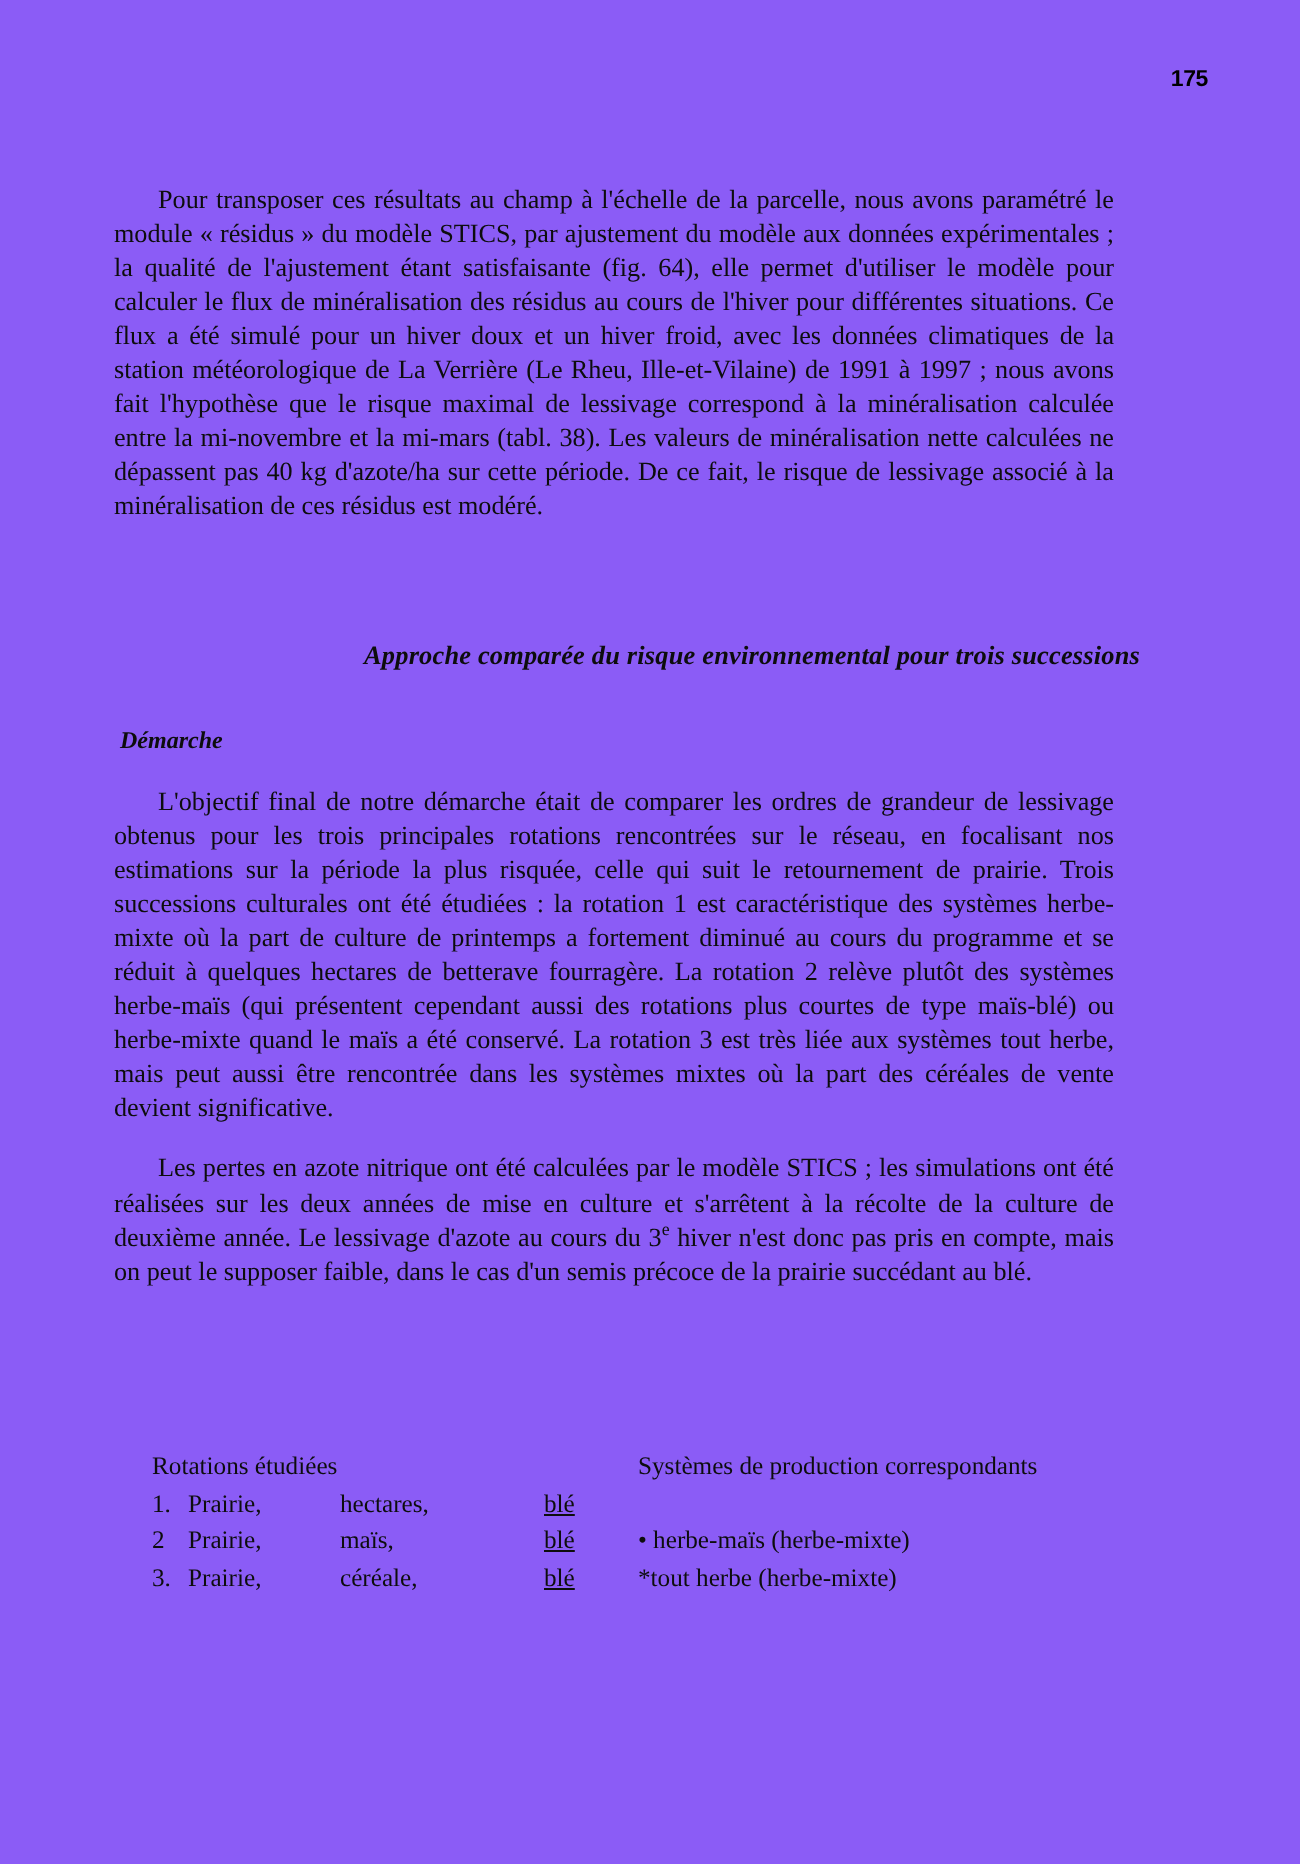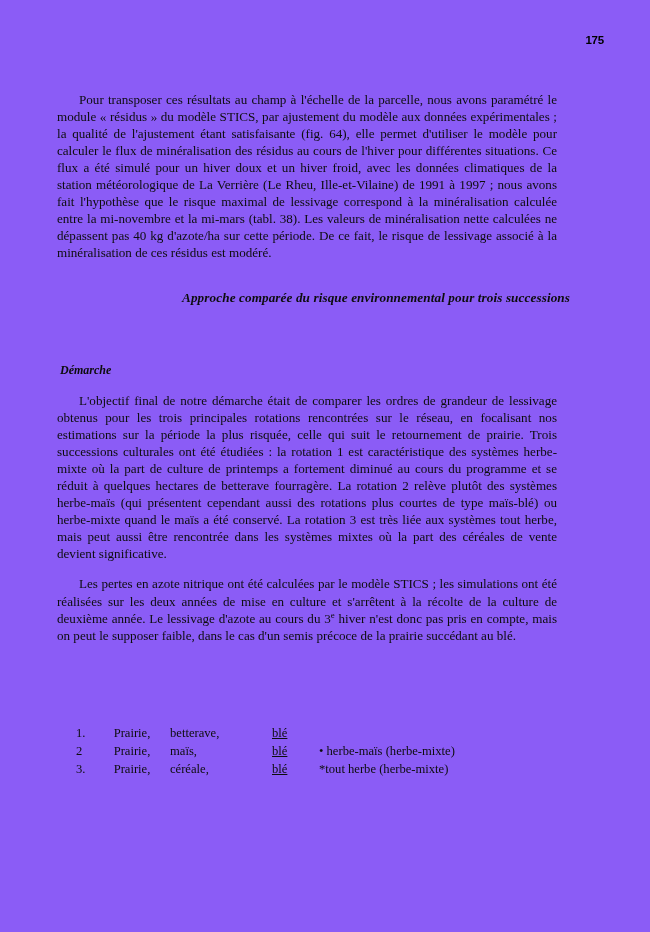--- a/index.html
+++ b/index.html
@@ -60,21 +60,21 @@
     font-style: italic;
     font-weight: bold;
     font-size: 13.2px;
     line-height: 20.5px;
     text-align: right;
     letter-spacing: 0.1px;
   }
   .section-title-wrap {
     position: absolute;
     left: 118px;
-    top: 288px;
+    top: 318px;
     width: 452px;
   }
 
   
   .sub-heading {
     margin: 0;
     font-style: italic;
     font-weight: bold;
     font-size: 12px;
     line-height: 17px;
@@ -106,21 +106,21 @@
     margin-bottom: 1px;
   }
   .rot-head .h1 { width: 243px; }
   .rot-head .h2 { width: 257px; }
 
   .rot-row {
     display: flex;
     white-space: nowrap;
   }
   .rot-row .c-num   { width: 18px; text-align: left; }
-  .rot-row .c-first { width: 76px; text-align: center; }
+  .rot-row .c-first { width: 76px; }
   .rot-row .c-sec   { width: 102px; }
   .rot-row .c-third { width: 47px; text-decoration: underline; }
   .rot-row .c-sys   { width: 257px; padding-left: 0px; }
 
   .rot-row.r1 .c-sys { padding-left: 0px; }
 
   sup.ord {
     font-size: 0.68em;
     vertical-align: super;
     line-height: 0;
@@ -143,25 +143,29 @@
 
   <div class="block-demarche">
     <p class="sub-heading">Démarche</p>
 
     <p class="body-par block-par2">L'objectif final de notre démarche était de comparer les ordres de grandeur de lessivage obtenus pour les trois principales rotations rencontrées sur le réseau, en focalisant nos estimations sur la période la plus risquée, celle qui suit le retournement de prairie. Trois successions culturales ont été étudiées : la rotation 1 est caractéristique des systèmes herbe-mixte où la part de culture de printemps a fortement diminué au cours du programme et se réduit à quelques hectares de betterave fourragère. La rotation 2 relève plutôt des systèmes herbe-maïs (qui présentent cependant aussi des rotations plus courtes de type maïs-blé) ou herbe-mixte quand le maïs a été conservé. La rotation 3 est très liée aux systèmes tout herbe, mais peut aussi être rencontrée dans les systèmes mixtes où la part des céréales de vente devient significative.</p>
 
     <p class="body-par"><span>Les pertes en azote nitrique ont été calculées par le modèle STICS ; les simulations ont été réalisées sur les deux années de mise en culture et s'arrêtent à la récolte de la culture de deuxième année. Le lessivage d'azote au cours du 3</span><sup class="ord">e</sup><span> hiver n'est donc pas pris en compte, mais on peut le supposer faible, dans le cas d'un semis précoce de la prairie succédant au blé.</span></p>
   </div>
 
   <div class="rot-table">
+    <div class="rot-head">
+      <div class="h1">Rotations étudiées</div>
+      <div class="h2">Systèmes de production correspondants</div>
+    </div>
 
     <div class="rot-row r1">
       <div class="c-num">1.</div>
       <div class="c-first">Prairie,</div>
-      <div class="c-sec">betterave,</div>
+      <div class="c-sec">hectares,</div>
       <div class="c-third">blé</div>
     </div>
 
     <div class="rot-row r2">
       <div class="c-num">2</div>
       <div class="c-first">Prairie,</div>
       <div class="c-sec">maïs,</div>
       <div class="c-third">blé</div>
       <div class="c-sys">• herbe-maïs (herbe-mixte)</div>
     </div>

